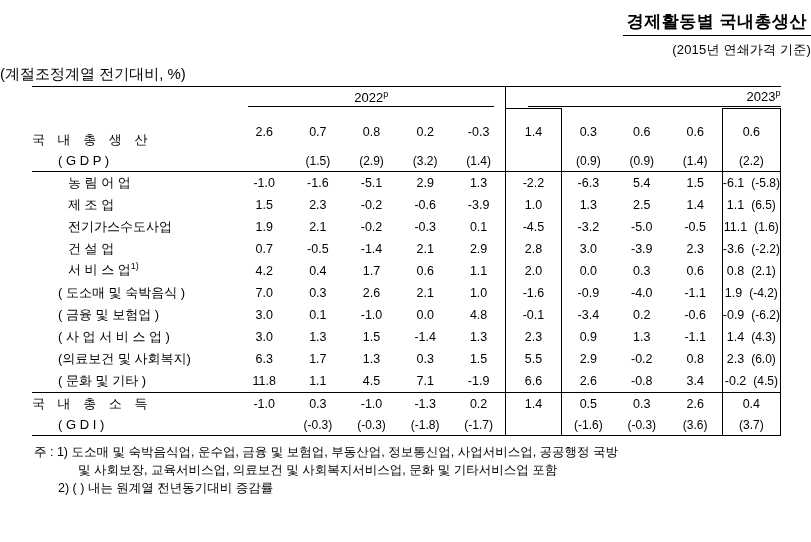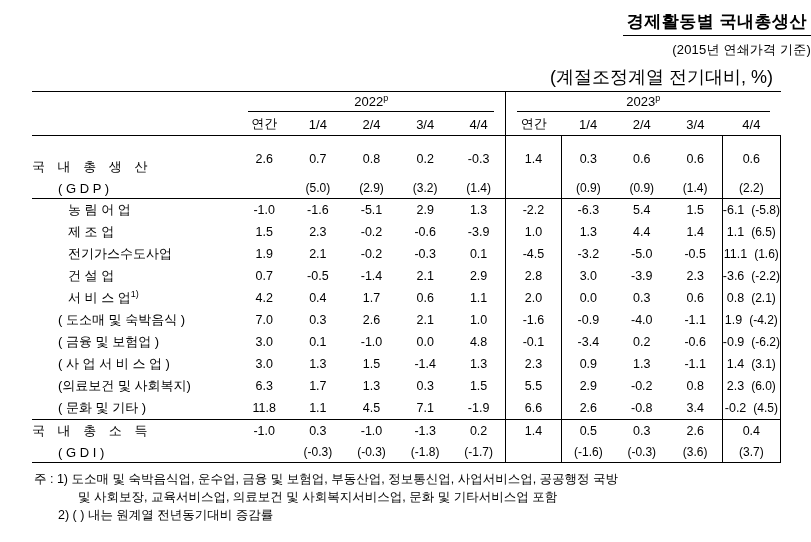--- a/index.html
+++ b/index.html
@@ -36,22 +36,22 @@
     padding: 0 4px 2px 4px;
     font-family: "Liberation Sans", sans-serif;
   }
   .doc-subtitle {
     font-size: 13px;
     margin-top: 5px;
     font-family: "Liberation Sans", sans-serif;
     letter-spacing: 0.2px;
   }
   .unit-note {
-    text-align: right;
-    font-size: 18px;
+    text-align: left;
+    font-size: 15px;
     margin: 6px 38px 2px 0;
     font-family: "Liberation Sans", sans-serif;
   }
   
   .tbl-wrap {
     margin: 0 30px 0 32px;
     position: relative;
   }
   table.main {
     border-collapse: collapse;
@@ -99,21 +99,21 @@
   .lbl.indent2 {
     padding-left: 26px;
   }
   .num {
     text-align: center;
     font-size: 12.5px;
     font-family: "Liberation Sans", sans-serif;
   }
   .row-main td { height: 22px; }
   .row-sub td { height: 20px; }
-  .col-sep-l { border-left: 1.4px solid #000; }
+  .col-sep-l { border-left: 1.4px solid #000; text-align: right; }
   .sep-row-top { border-top: 0.9px solid #000; }
   .paren { font-size: 12px; }
   .sup-mark { font-size: 9px; vertical-align: super; }
   
   .boxcell {
     border-left: 1.4px solid #000;
     border-right: 1.4px solid #000;
   }
   .boxtop { border-top: 1.4px solid #000; }
   .boxbot { border-bottom: 1.4px solid #000; }
@@ -161,52 +161,39 @@
           <tr>
         <td class="top-rule"></td>
         <td class="top-rule hdr-year" colspan="5">
           <span class="yr-underline"><span>2022</span><sup>p</sup></span>
         </td>
         <td class="top-rule hdr-year col-sep-l" colspan="5">
           <span class="yr-underline"><span>2023</span><sup>p</sup></span>
         </td>
       </tr>
 
-      <tr>
-        <td class="thin-bot"></td>
-        <td class="hdr-sub thin-bot">연간</td>
-        <td class="hdr-sub thin-bot">1/4</td>
-        <td class="hdr-sub thin-bot">2/4</td>
-        <td class="hdr-sub thin-bot">3/4</td>
-        <td class="hdr-sub thin-bot">4/4</td>
-        <td class="hdr-sub thin-bot col-sep-l">연간</td>
-        <td class="hdr-sub thin-bot">1/4</td>
-        <td class="hdr-sub thin-bot">2/4</td>
-        <td class="hdr-sub thin-bot">3/4</td>
-        <td class="hdr-sub thin-bot">4/4</td>
-      </tr>
 
       <tr class="row-main">
         <td class="lbl spread" style="padding-top:20px">국 내 총 생 산</td>
         <td class="num" style="padding-top:4px">2.6</td>
         <td class="num" style="padding-top:4px">0.7</td>
         <td class="num" style="padding-top:4px">0.8</td>
         <td class="num" style="padding-top:4px">0.2</td>
         <td class="num" style="padding-top:4px">-0.3</td>
         <td class="num boxcell boxtop" style="padding-top:4px">1.4</td>
         <td class="num" style="padding-top:4px">0.3</td>
         <td class="num" style="padding-top:4px">0.6</td>
         <td class="num" style="padding-top:4px">0.6</td>
         <td class="num boxcell boxtop" style="padding-top:4px">0.6</td>
       </tr>
 
       <tr class="row-sub">
         <td class="lbl" style="padding-left:26px">( G D P )</td>
         <td class="num paren"></td>
-        <td class="num paren">(5.0)</td>
+        <td class="num paren">(1.5)</td>
         <td class="num paren">(2.9)</td>
         <td class="num paren">(3.2)</td>
         <td class="num paren">(1.4)</td>
         <td class="num paren boxcell"></td>
         <td class="num paren">(0.9)</td>
         <td class="num paren">(0.9)</td>
         <td class="num paren">(1.4)</td>
         <td class="num paren boxcell">(2.2)</td>
       </tr>
 
@@ -228,21 +215,21 @@
 
       <tr class="row-main">
         <td class="lbl indent">제 조 업</td>
         <td class="num">1.5</td>
         <td class="num">2.3</td>
         <td class="num">-0.2</td>
         <td class="num">-0.6</td>
         <td class="num">-3.9</td>
         <td class="num boxcell">1.0</td>
         <td class="num">1.3</td>
-        <td class="num">4.4</td>
+        <td class="num">2.5</td>
         <td class="num">1.4</td>
         <td class="num boxcell">
           <span class="num-pair"><span>1.1</span>&nbsp;&nbsp;<span class="paren">(6.5)</span></span>
         </td>
       </tr>
 
       <tr class="row-main">
         <td class="lbl indent">전기가스수도사업</td>
         <td class="num">1.9</td>
         <td class="num">2.1</td>
@@ -329,21 +316,21 @@
         <td class="num">3.0</td>
         <td class="num">1.3</td>
         <td class="num">1.5</td>
         <td class="num">-1.4</td>
         <td class="num">1.3</td>
         <td class="num boxcell">2.3</td>
         <td class="num">0.9</td>
         <td class="num">1.3</td>
         <td class="num">-1.1</td>
         <td class="num boxcell">
-          <span class="num-pair"><span>1.4</span>&nbsp;&nbsp;<span class="paren">(3.1)</span></span>
+          <span class="num-pair"><span>1.4</span>&nbsp;&nbsp;<span class="paren">(4.3)</span></span>
         </td>
       </tr>
 
       <tr class="row-main">
         <td class="lbl indent2">(의료보건 및 사회복지)</td>
         <td class="num">6.3</td>
         <td class="num">1.7</td>
         <td class="num">1.3</td>
         <td class="num">0.3</td>
         <td class="num">1.5</td>

